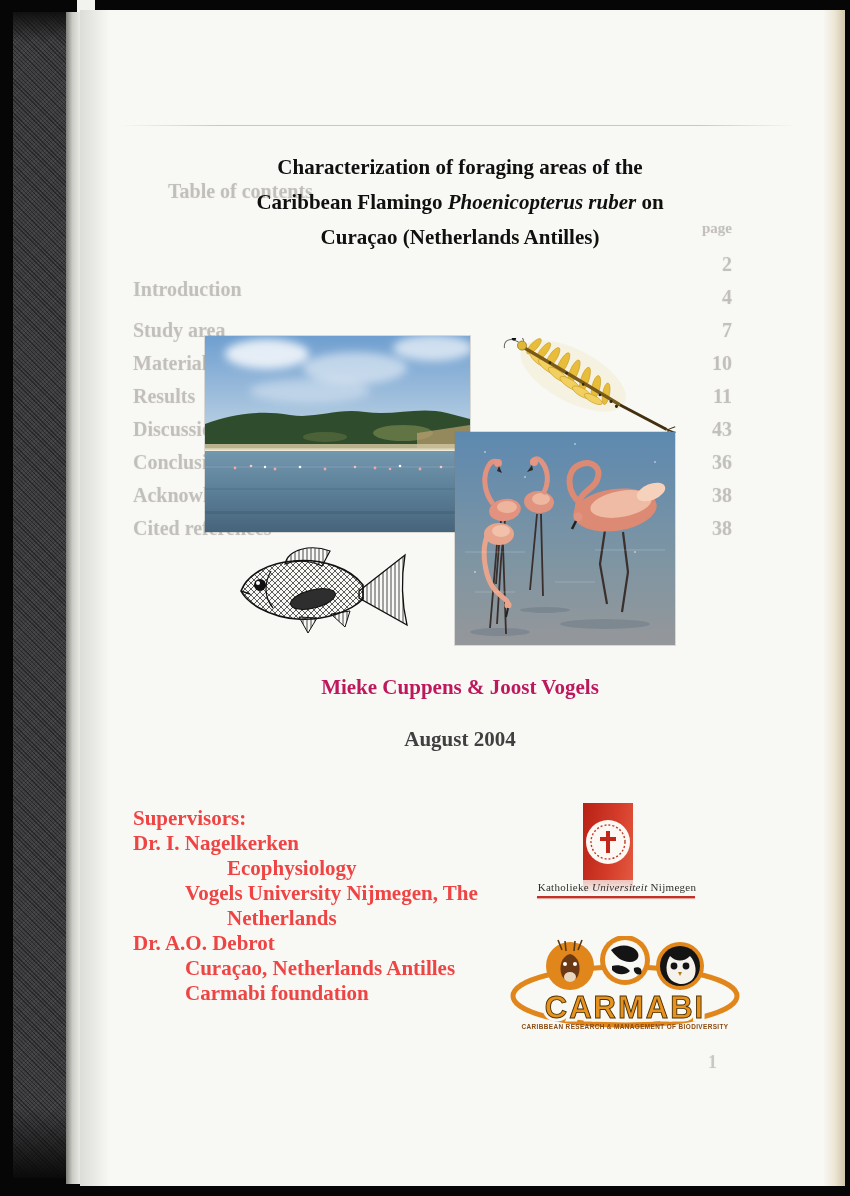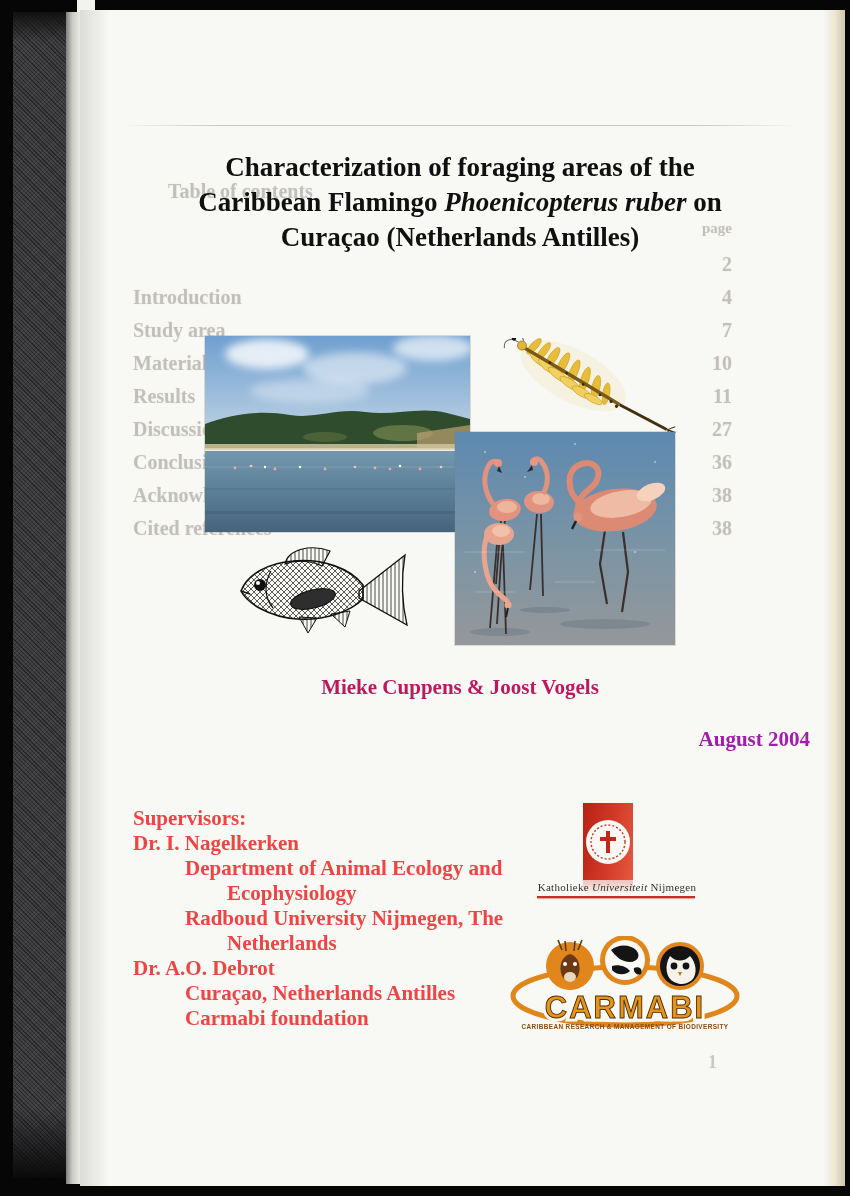--- a/index.html
+++ b/index.html
@@ -19,42 +19,42 @@
   
   .page{position:absolute;left:80px;top:10px;width:765px;height:1176px;background:#f8f8f5;}
   .page::before{content:"";position:absolute;left:0;top:0;width:30px;height:100%;
     background:linear-gradient(90deg,rgba(90,90,85,.18),transparent);}
   .page::after{content:"";position:absolute;right:0;top:0;width:22px;height:100%;
     background:linear-gradient(90deg,transparent,rgba(213,194,146,.35) 55%,rgba(176,156,108,.55));}
   .crease{position:absolute;left:40px;top:115px;width:678px;height:1px;
     background:linear-gradient(90deg,transparent,rgba(150,150,146,.5) 15%,rgba(150,150,146,.5) 85%,transparent);}
   
   .title-block{position:absolute;left:30px;top:140px;width:700px;text-align:center;color:#101010;}
-  .title{font-size:27px;font-weight:bold;line-height:35px;}
+  .title{font-size:21px;font-weight:bold;line-height:35px;}
   .subtitle{font-size:21px;font-weight:bold;line-height:27px;margin-top:4px;}
   .italic{font-style:italic;}
   
   .bt{position:absolute;color:rgba(118,113,104,.26);font-weight:bold;font-size:20px;
       text-shadow:0 0 1px rgba(118,113,104,.22);white-space:nowrap;}
   .bt-header{left:53px;top:170px;margin-left:35px;}
   .bt-page{left:592px;top:210px;width:60px;text-align:right;font-size:15px;}
   .bt-label{left:53px;}
   .bt-num{left:592px;width:60px;text-align:right;}
   .bt-corner{left:628px;top:1042px;font-size:18px;color:rgba(125,120,112,.2);}
   
   .art{position:absolute;}
   .lagoon{left:125px;top:326px;width:265px;height:196px;box-shadow:0 0 0 1px rgba(120,120,115,.25);}
   .shrimp{left:407px;top:328px;width:200px;height:95px;}
   .flamingos{left:375px;top:422px;width:220px;height:213px;box-shadow:0 0 0 1px rgba(120,120,115,.25);}
   .fish{left:153px;top:531px;width:190px;height:102px;}
   
   .authors{position:absolute;left:30px;top:665px;width:700px;text-align:center;
     font-size:21px;font-weight:bold;color:#be185d;}
-  .date{position:absolute;left:30px;top:717px;width:700px;text-align:right;
-    font-size:21px;font-weight:bold;color:#a21caf;}
+  .date{position:absolute;left:30px;top:717px;width:700px;text-align:center;
+    font-size:21px;font-weight:bold;color:#404040;}
   
   .supervisors{position:absolute;left:53px;top:796px;font-size:21px;font-weight:bold;
     color:#ef4444;line-height:25px;}
   .ind1{margin-left:52px;}
   .ind2{margin-left:94px;}
   
   .kun{position:absolute;left:457px;top:790px;width:160px;height:112px;}
   .kun-rect{position:absolute;left:46px;top:3px;width:50px;height:77px;
     background:linear-gradient(100deg,#b72114,#d33a28 55%,#e4593f);}
   .kun-reflect{position:absolute;left:46px;top:80px;width:50px;height:15px;
@@ -76,30 +76,30 @@
   <div class="top-notch"></div>
 
   <div class="page">
     <div class="crease"></div>
 
     <div class="bt bt-header">Table of contents</div>
     <div class="bt bt-page">page</div>
 
     <div class="bt bt-label" style="top:243px"></div>
     <div class="bt bt-num" style="top:243px">2</div>
-    <div class="bt bt-label" style="top:276px">Introduction</div>
+    <div class="bt bt-label" style="top:268px">Introduction</div>
     <div class="bt bt-num" style="top:276px">4</div>
     <div class="bt bt-label" style="top:309px">Study area</div>
     <div class="bt bt-num" style="top:309px">7</div>
     <div class="bt bt-label" style="top:342px">Materials &amp; methods</div>
     <div class="bt bt-num" style="top:342px">10</div>
     <div class="bt bt-label" style="top:375px">Results</div>
     <div class="bt bt-num" style="top:375px">11</div>
     <div class="bt bt-label" style="top:408px">Discussion</div>
-    <div class="bt bt-num" style="top:408px">27</div>
+    <div class="bt bt-num" style="top:408px">43</div>
     <div class="bt bt-label" style="top:441px">Conclusions</div>
     <div class="bt bt-num" style="top:441px">36</div>
     <div class="bt bt-label" style="top:474px">Acknowledgements</div>
     <div class="bt bt-num" style="top:474px">38</div>
     <div class="bt bt-label" style="top:507px">Cited references</div>
     <div class="bt bt-num" style="top:507px">38</div>
     <div class="bt bt-corner">1</div>
 
     <div class="title-block">
       <div class="title">
@@ -273,23 +273,22 @@
         <circle cx="25" cy="42" r="2" fill="#fff"></circle>
       <path d="M8,50 L17,53" stroke="#111" stroke-width="1.4" fill="none"></path>
     </svg>
 
     <div class="authors">Mieke Cuppens &amp; Joost Vogels</div>
     <div class="date">August 2004</div>
 
     <div class="supervisors">
       <div>Supervisors:</div>
       <div>Dr. I. Nagelkerken</div>
-      <div class="ind1">Department of Animal Ecology and</div>
       <div class="ind2">Ecophysiology</div>
-      <div class="ind1">Radboud University Nijmegen, The</div>
+      <div class="ind1">Vogels University Nijmegen, The</div>
       <div class="ind2">Netherlands</div>
       <div>Dr. A.O. Debrot</div>
       <div class="ind1">Curaçao, Netherlands Antilles</div>
       <div class="ind1">Carmabi foundation</div>
     </div>
 
     <div class="kun">
       <div class="kun-rect">
         <svg viewBox="0 0 50 77" width="50" height="77">
           <circle cx="25" cy="39" r="22" fill="#fdf8f4"></circle>

